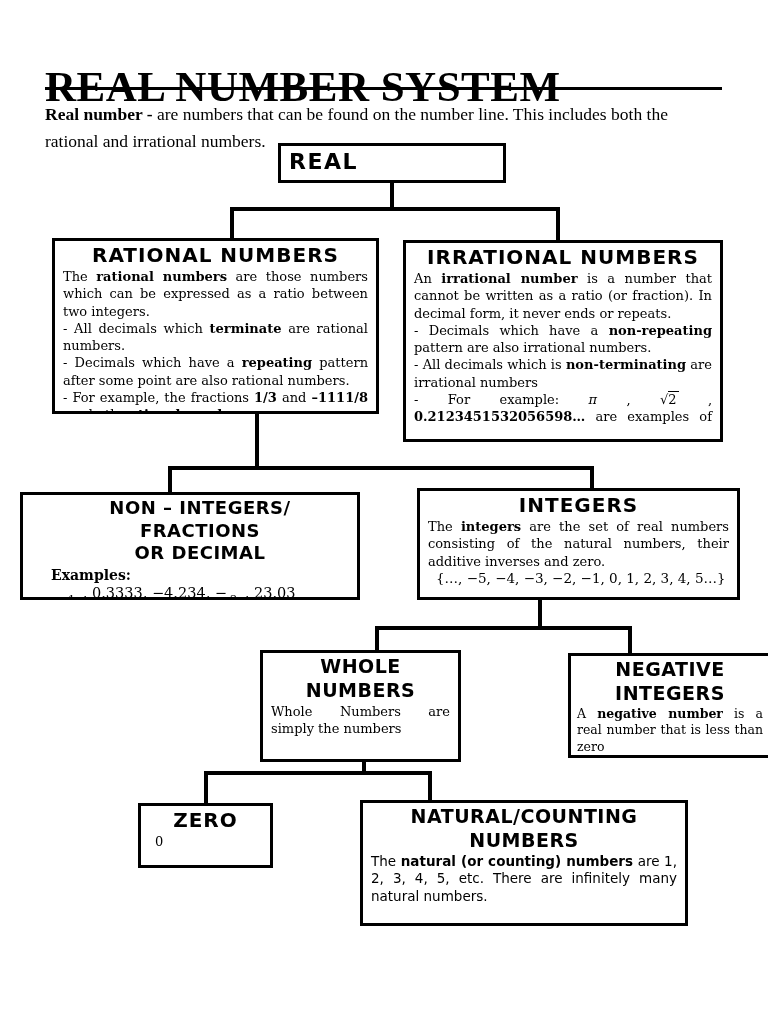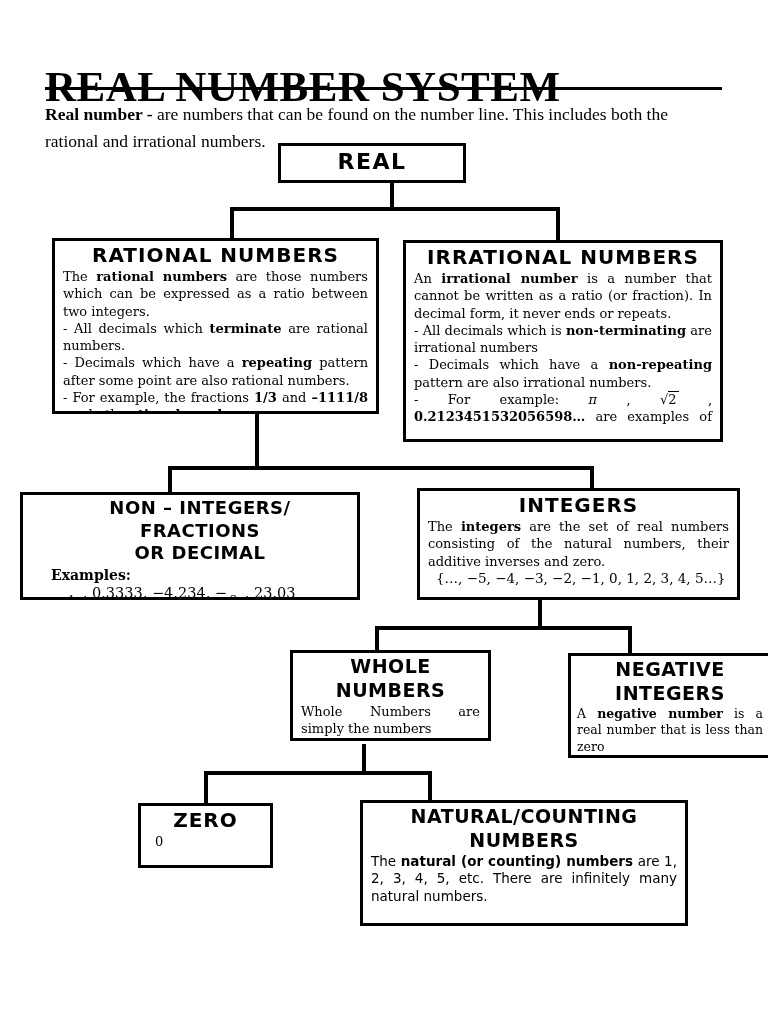--- a/index.html
+++ b/index.html
@@ -32,26 +32,26 @@
   .examples-label{font-weight:700;font-size:14px;margin-top:2px;}
   .example-line{font-size:14.5px;padding-left:14px;margin-top:2px;}
   
   .frac{display:inline-flex;flex-direction:column;align-items:center;vertical-align:-0.45em;
         line-height:1.05;font-size:0.78em;margin:0 2px;}
   .frac .fn{border-bottom:1.3px solid #000;padding:0 1px;}
   .frac .fd{padding:0 1px;}
   .sqrt{white-space:nowrap;}
   .sqrt .sqb{border-top:1.4px solid #000;padding:0 2px 0 0;}
   
-  #box-real{left:278px;top:143px;width:188px;height:40px;display:flex;align-items:center;justify-content:center;}
+  #box-real{left:278px;top:143px;width:228px;height:40px;display:flex;align-items:center;justify-content:flex-start;}
   #box-rational{left:52px;top:238px;width:327px;height:176px;}
   #box-irrational{left:403px;top:240px;width:320px;height:202px;}
   #box-nonint{left:20px;top:492px;width:340px;height:108px;padding-left:28px;}
   #box-integers{left:417px;top:488px;width:323px;height:112px;}
-  #box-whole{left:290px;top:650px;width:201px;height:91px;}
+  #box-whole{left:260px;top:650px;width:201px;height:112px;}
   #box-negative{left:528px;top:653px;width:204px;height:105px;padding:2px 6px 4px;margin-left:40px;}
   #box-negative .bbody{font-size:12.5px;}
   #box-zero{left:138px;top:803px;width:135px;height:65px;}
   #box-zero .bbody{padding-left:6px;}
   #box-natural{left:360px;top:800px;width:328px;height:126px;}
   #box-natural .bbody{font-family:"DejaVu Sans",sans-serif;font-size:13.5px;line-height:1.3;}
   
   .line{position:absolute;background:#000;}
   #l-a1{left:390px;top:181px;width:4px;height:30px;}
   #l-a2{left:230px;top:207px;width:330px;height:4px;}
@@ -111,22 +111,22 @@
         <p class="bp"><span>- All decimals which </span><span class="b">terminate</span><span> are rational numbers.</span></p>
         <p class="bp"><span>- Decimals which have a </span><span class="b">repeating</span><span> pattern after some point are also rational numbers.</span></p>
         <p class="bp"><span>- For example, the fractions </span><span class="b">1/3</span><span> and </span><span class="b">–1111/8</span><span> are both </span><span class="b">rational numbers</span><span>.</span></p>
       </div>
   </div>
 
   <div class="node" id="box-irrational">
     <div class="bhead h-lg">IRRATIONAL NUMBERS</div>
     <div class="bbody">
         <p class="bp"><span>An </span><span class="b">irrational number</span><span> is a number that cannot be written as a ratio (or fraction).  In decimal form, it never ends or repeats.</span></p>
+        <p class="bp"><span>- Decimals which have a </span><span class="b">non-repeating</span><span> pattern are also irrational numbers.</span></p>
         <p class="bp"><span>- All decimals which is </span><span class="b">non-terminating</span><span> are irrational numbers</span></p>
-        <p class="bp"><span>- Decimals which have a </span><span class="b">non-repeating</span><span> pattern are also irrational numbers.</span></p>
         <p class="bp fj"><span>- </span><span>For </span><span>example: </span><span class="i">π</span><span> , </span><span class="sqrt"><span>√</span><span class="sqb">2</span></span><span> ,</span></p>
         <p class="bp fj"><span class="b">0.2123451532056598…</span><span> are examples of</span></p>
       </div>
   </div>
 
   <div class="node" id="box-nonint">
     <div class="bhead h-sm">NON – INTEGERS/ FRACTIONS
 OR DECIMAL</div>
     <div class="examples-label">Examples:</div>
     <div class="example-line"><span class="frac">

